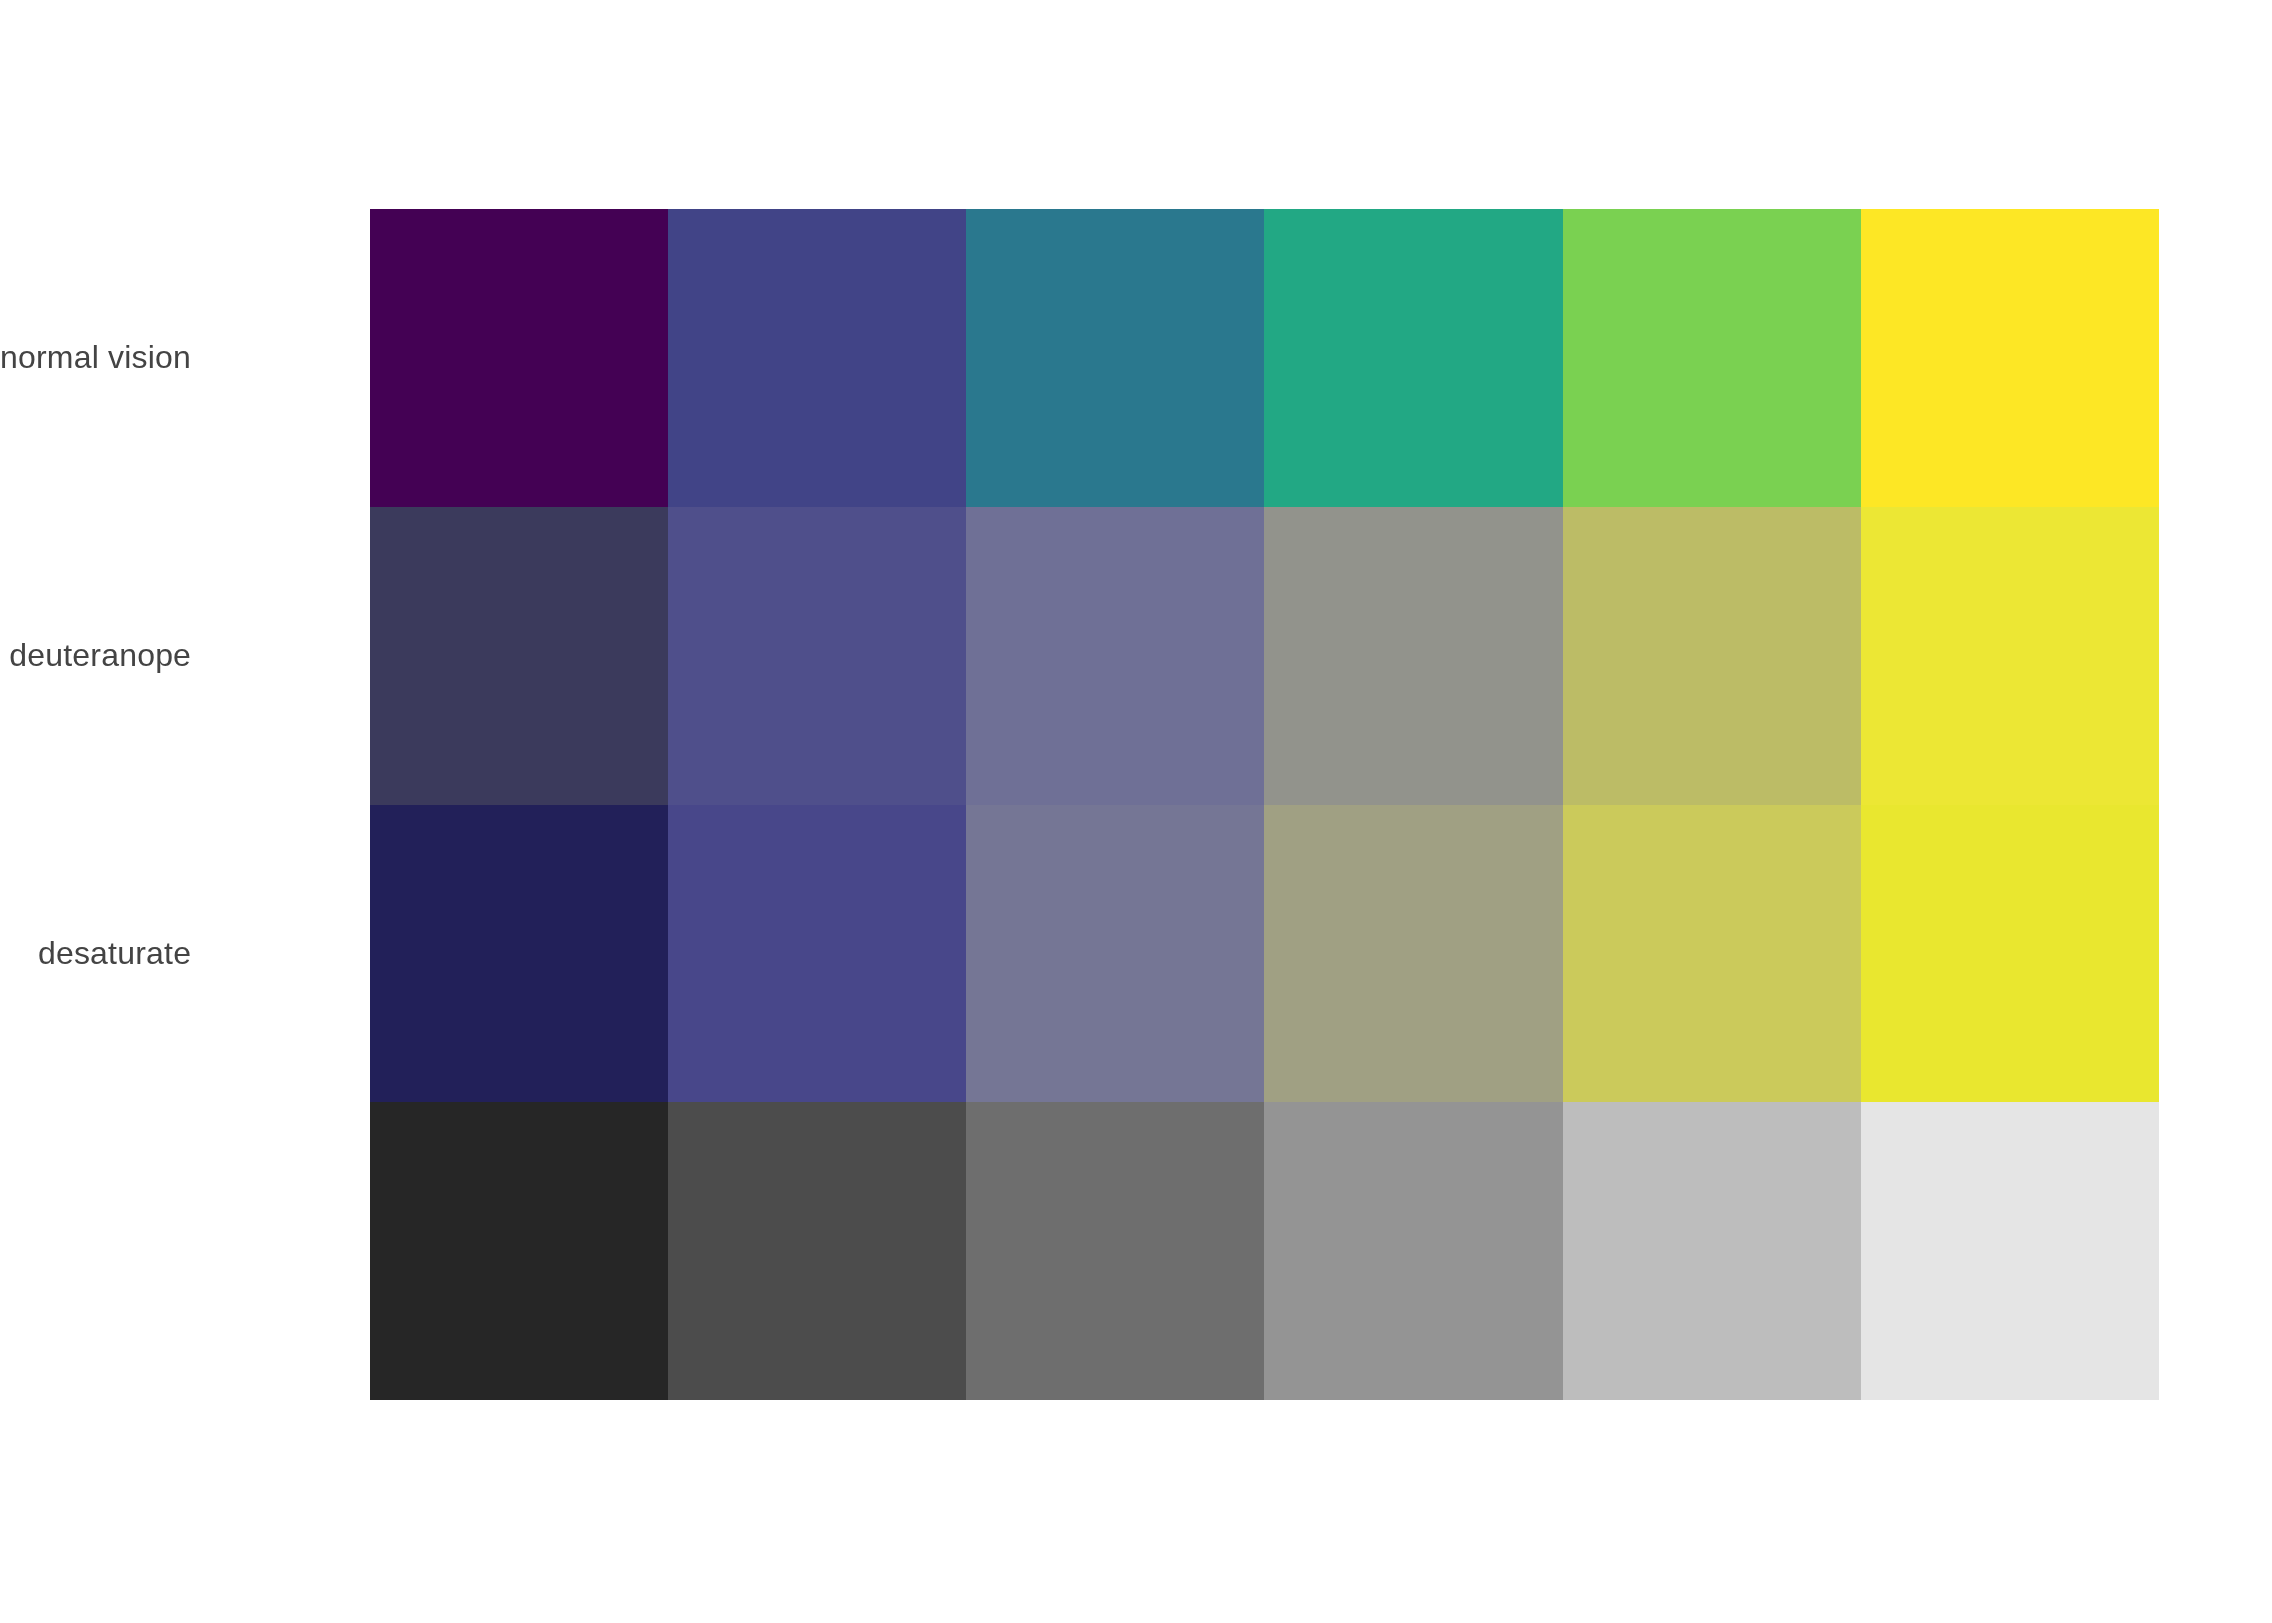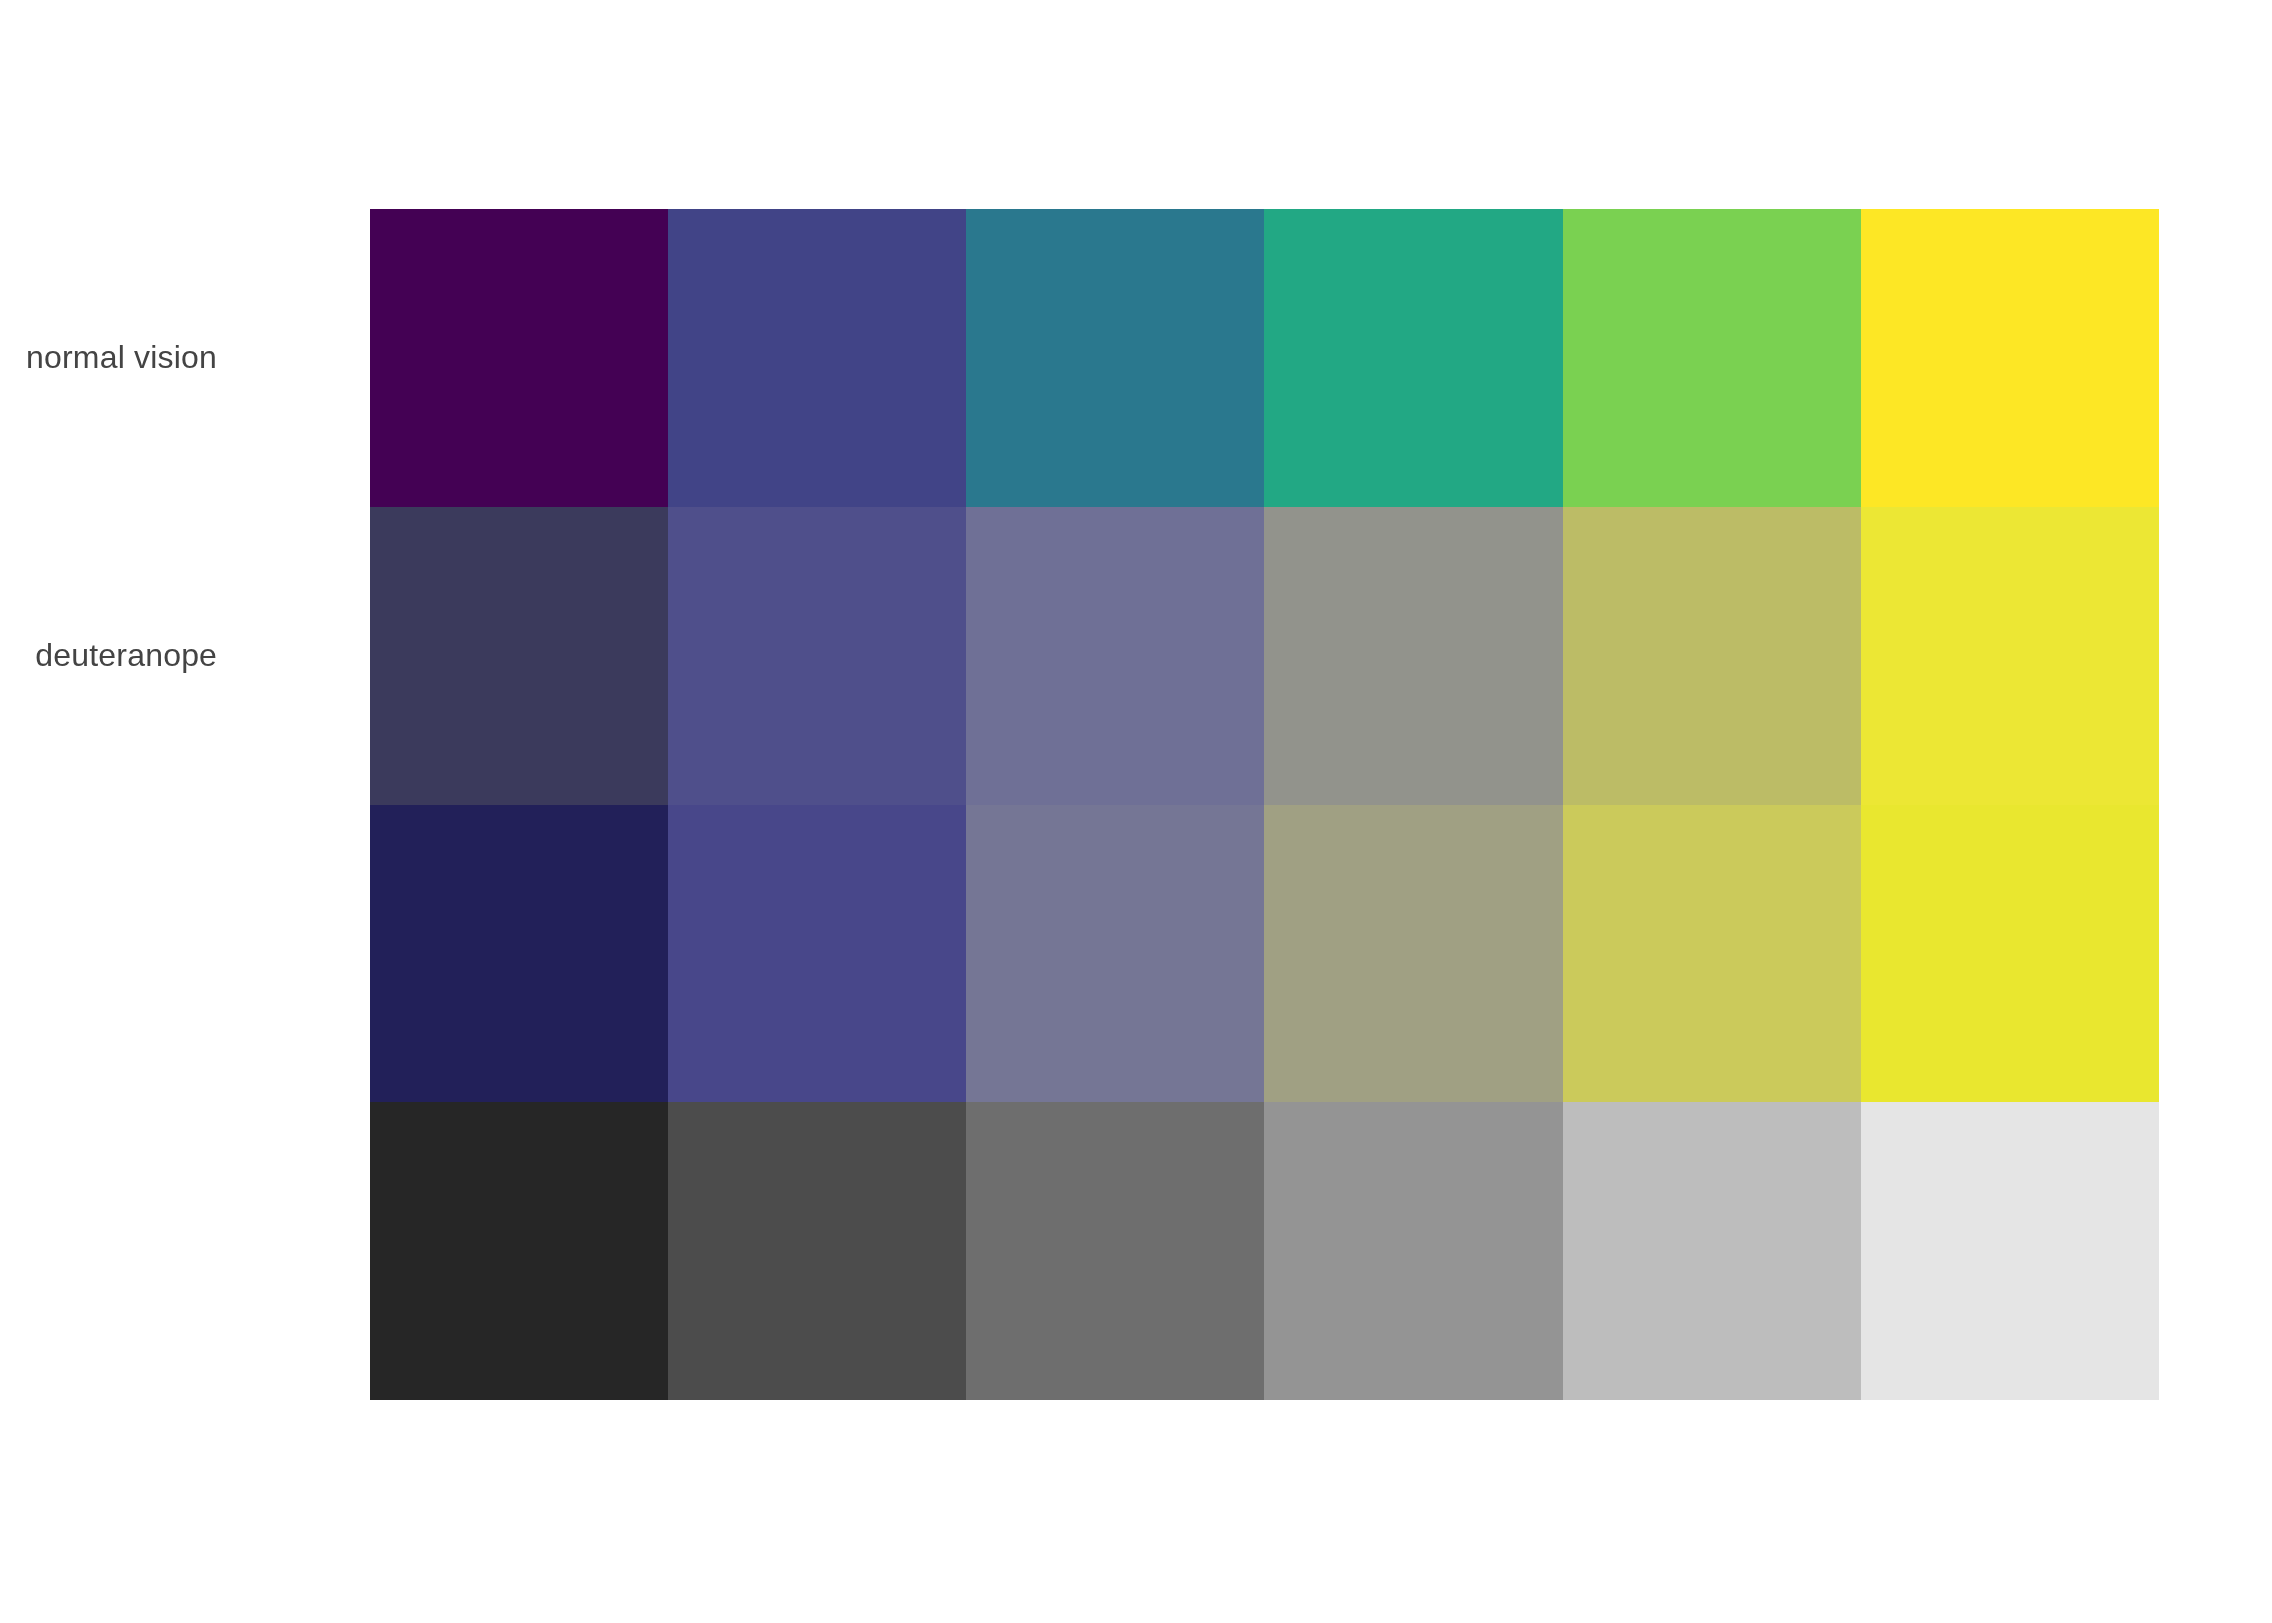--- a/index.html
+++ b/index.html
@@ -34,21 +34,20 @@
     height: 100%;
   }
   #row-labels {
     position: absolute;
     left: 0px;
     top: 209px;
     width: 295px;
     height: 1191px;
     display: grid;
     grid-template-rows: repeat(4, 1fr);
-    margin-left: 26px;
   }
   .row-label {
     display: flex;
     align-items: center;
     justify-content: flex-end;
     padding-right: 104px;
     box-sizing: border-box;
     color: #444444;
     font-size: 32px;
     font-family: "Liberation Sans", sans-serif;
@@ -57,20 +56,21 @@
   }
 </style>
 </head>
 <body>
 
 <div id="figure" style="background: rgb(255, 255, 255);">
 
   <div id="row-labels">
     <div class="row-label" style="color: rgb(68, 68, 68);">normal vision</div>
     <div class="row-label" style="color: rgb(68, 68, 68);">deuteranope</div>
+    <div class="row-label" style="color: rgb(68, 68, 68);">desaturate</div>
   </div>
 
   <div id="swatch-grid">
       <div class="swatch-cell" style="background: rgb(68, 1, 84);"></div>
       <div class="swatch-cell" style="background: rgb(65, 68, 135);"></div>
       <div class="swatch-cell" style="background: rgb(42, 120, 142);"></div>
       <div class="swatch-cell" style="background: rgb(34, 168, 132);"></div>
       <div class="swatch-cell" style="background: rgb(122, 209, 81);"></div>
       <div class="swatch-cell" style="background: rgb(253, 231, 37);"></div>
       <div class="swatch-cell" style="background: rgb(59, 58, 92);"></div>

